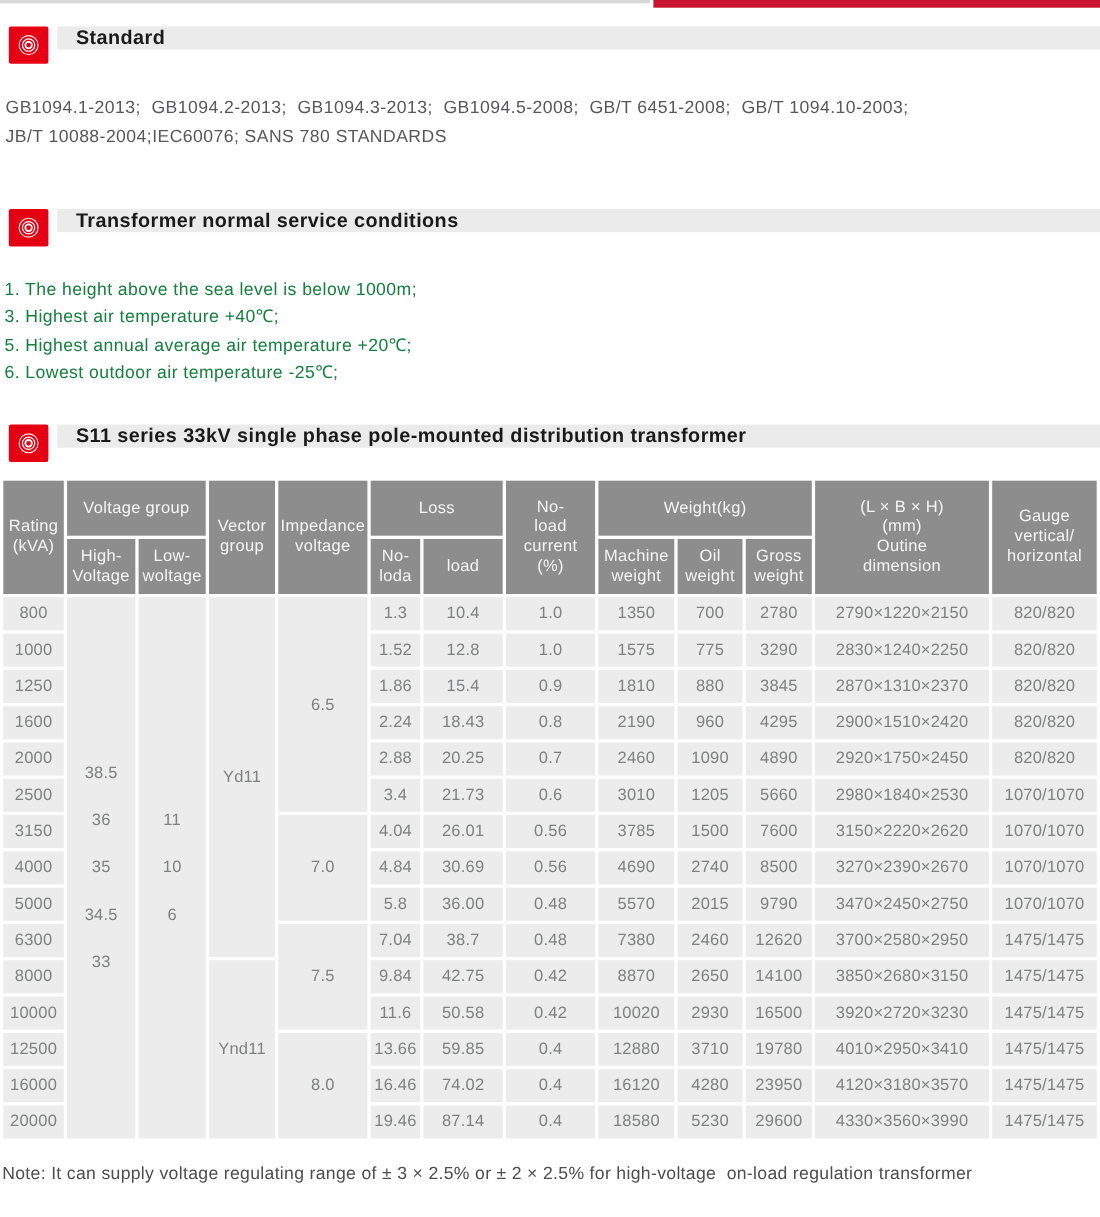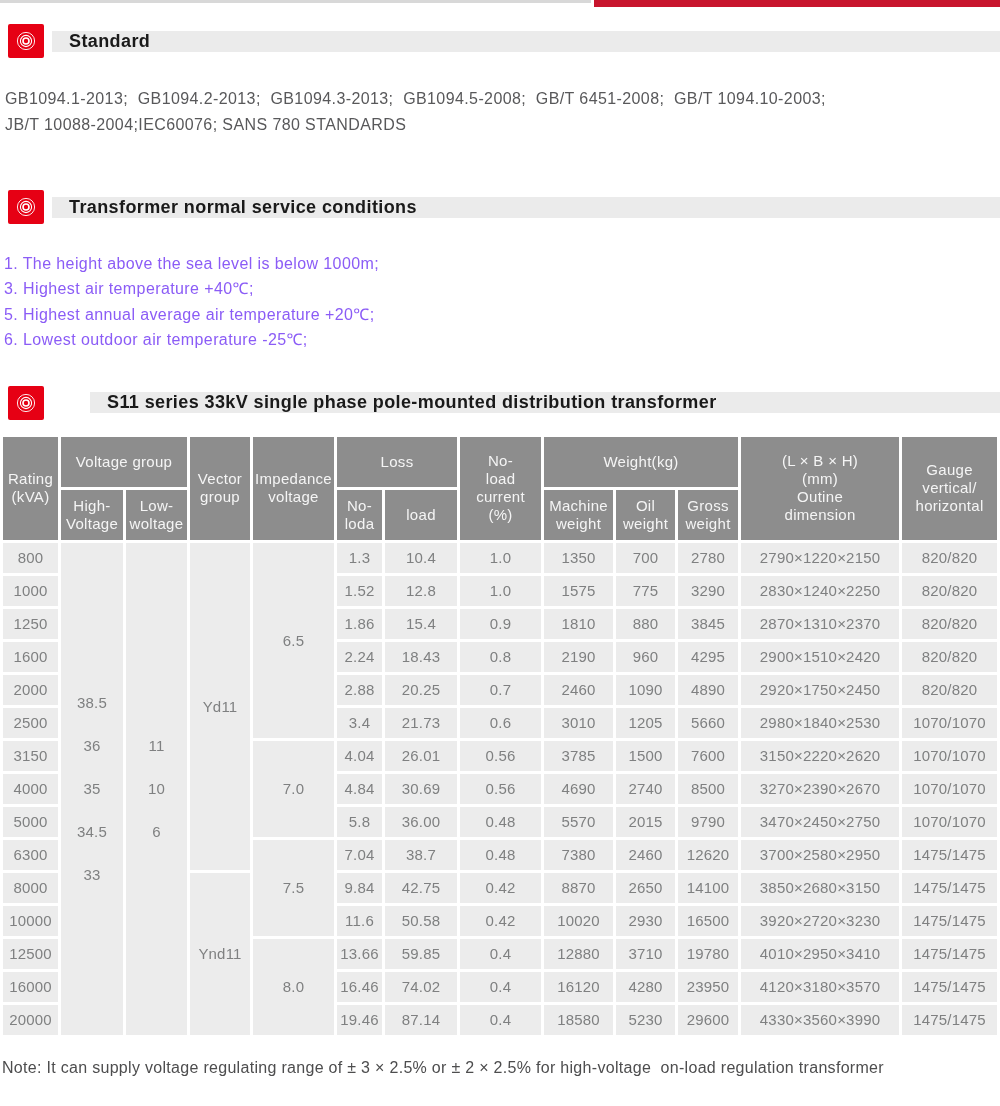--- a/index.html
+++ b/index.html
@@ -12,44 +12,44 @@
     background: #fff;
     font-family: "Liberation Sans", sans-serif;
     color: #58585a;
   }
   
   .top-accent { position: relative; height: 8px; }
   .top-accent .gray-seg { position: absolute; left: 0; top: 0; width: 591px; height: 3px; background: #d8d8d8; }
   .top-accent .red-seg  { position: absolute; left: 594px; top: 0; width: 406px; height: 7px; background: #c8152d; }
 
   
-  .section-header { display: flex; align-items: center; margin-left: 8px; height: 34px; }
+  .section-header { display: flex; align-items: flex-start; margin-left: 8px; height: 34px; }
   .section-icon {
     width: 36px; height: 34px; background: #e60014; border-radius: 2px;
     display: flex; align-items: center; justify-content: center; flex: 0 0 auto;
   }
   .section-bar {
     flex: 1 1 auto; margin-left: 8px; background: #ebebeb;
     display: flex; align-items: center; padding-left: 17px;
   }
   .section-title {
     font-size: 18px; font-weight: bold; color: #1a1a1a; letter-spacing: 0.4px;
   }
 
   .std-paragraph { margin: 28px 0 0 5px; }
   .std-line {
     font-size: 16px; line-height: 26px; color: #58585a;
     letter-spacing: 0.4px; white-space: pre-wrap;
   }
 
   .sec-service { margin-top: 52px; }
   .cond-list { margin: 27px 0 0 4px; }
-  .cond-item { font-size: 16px; line-height: 25.4px; color: #8b5cf6; letter-spacing: 0.4px; }
-
-  .sec-product { margin-top: 33px; gap: 38px; }
+  .cond-item { font-size: 16px; line-height: 25.4px; color: #15803d; letter-spacing: 0.4px; }
+
+  .sec-product { margin-top: 33px; }
 
   
   table.spec {
     margin-top: 14px;
     width: 1000px;
     table-layout: fixed;
     border-collapse: separate;
     border-spacing: 3px;
     background: #fff;
   }

